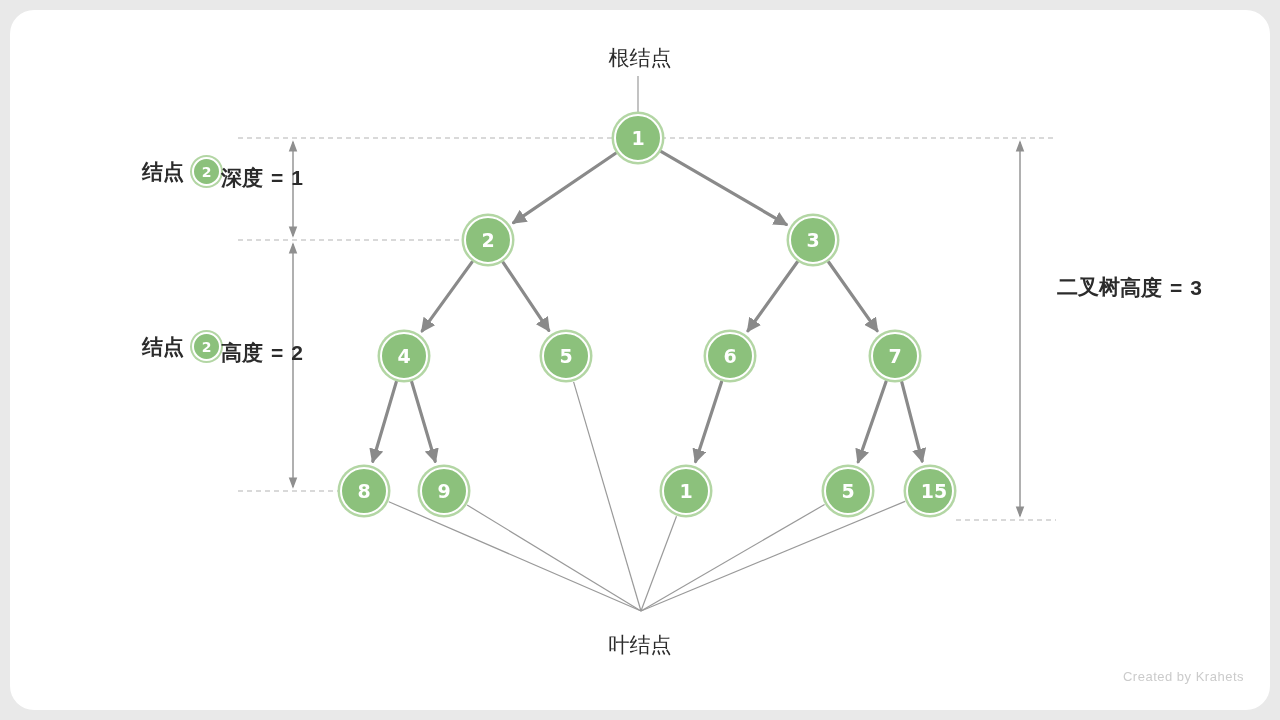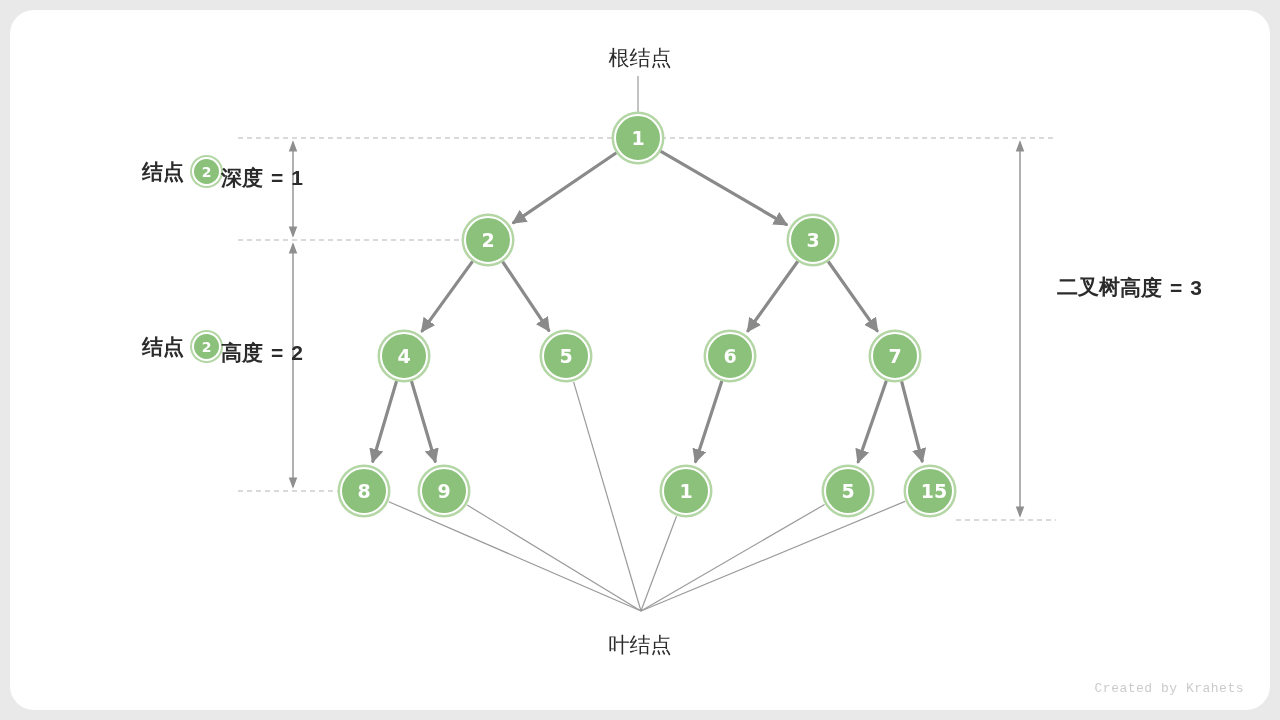--- a/index.html
+++ b/index.html
@@ -42,22 +42,22 @@
     background:var(--node-fill,#8cc17c);
     border:2px solid var(--node-border,#ffffff);
     box-shadow:0 0 0 2px var(--node-ring,#b3d6a4);
     color:var(--node-text,#ffffff);
     font-size:14px;font-weight:bold;
     display:flex;align-items:center;justify-content:center;
     box-sizing:border-box;
     font-family:"DejaVu Sans","Liberation Sans",sans-serif;
   }
   .watermark{
-    position:absolute;right:36px;bottom:24px;
-    font-family:Liberation Mono, monospace;
+    position:absolute;right:36px;bottom:36px;
+    font-family:Liberation Sans, sans-serif;
     font-size:13px;letter-spacing:0.5px;color:var(--watermark,#cbcbcb);
   }
 </style>
 </head>
 <body>
 
 <div class="canvas">
   <div class="card"></div>
 
   <svg id="lines-layer" xmlns="http://www.w3.org/2000/svg" viewBox="0 0 1280 720">

